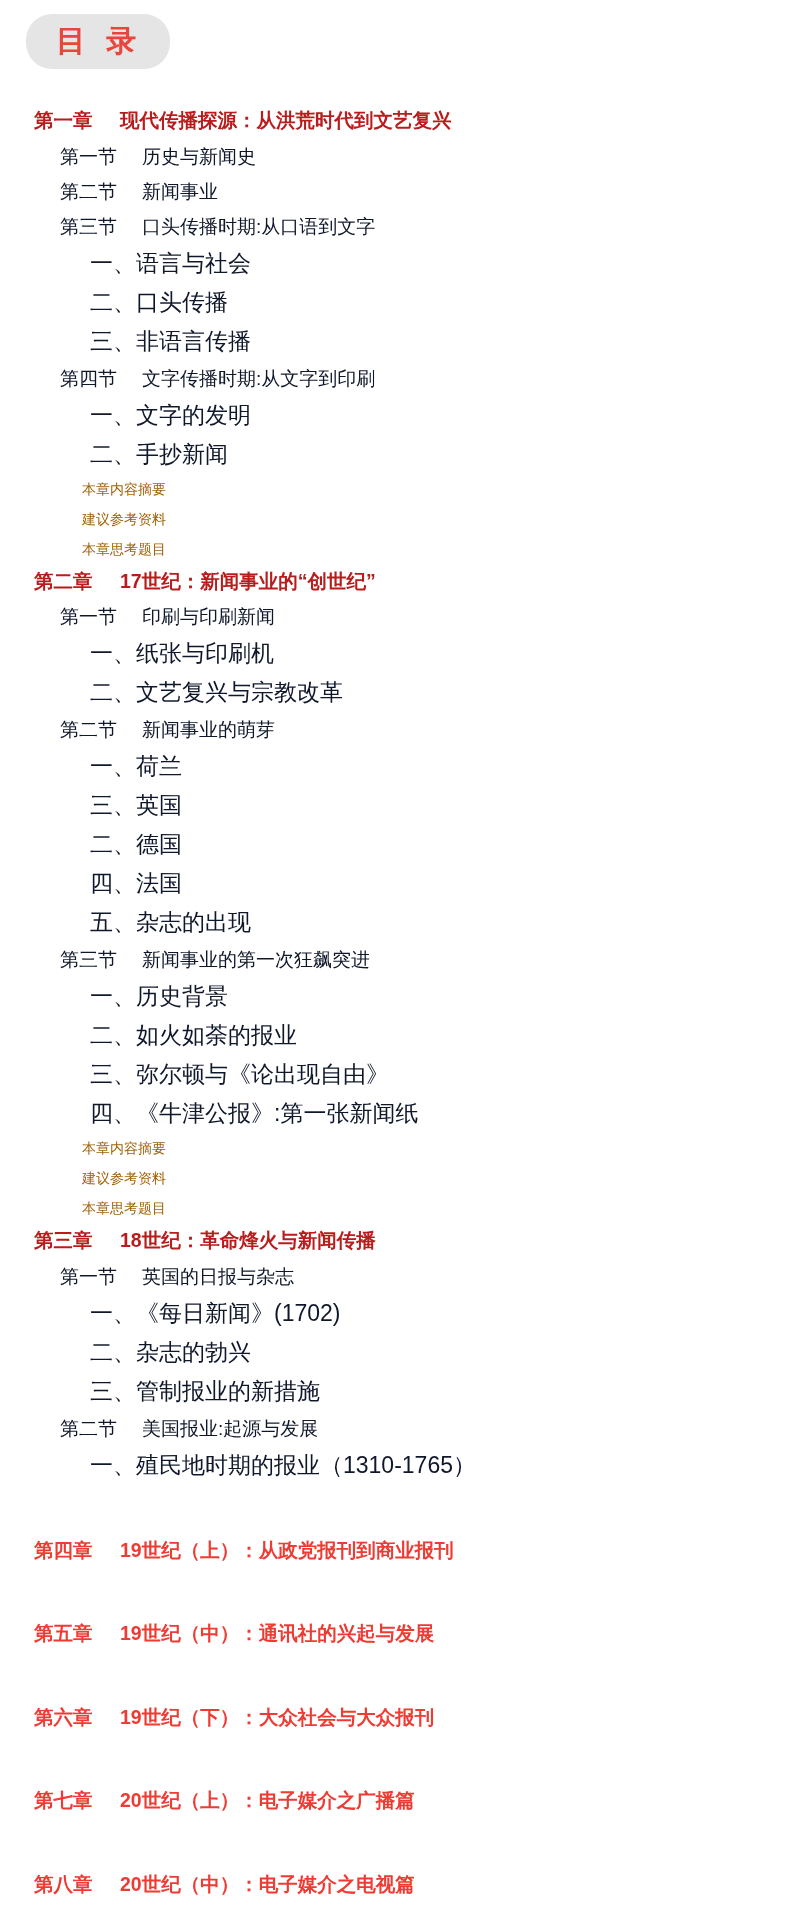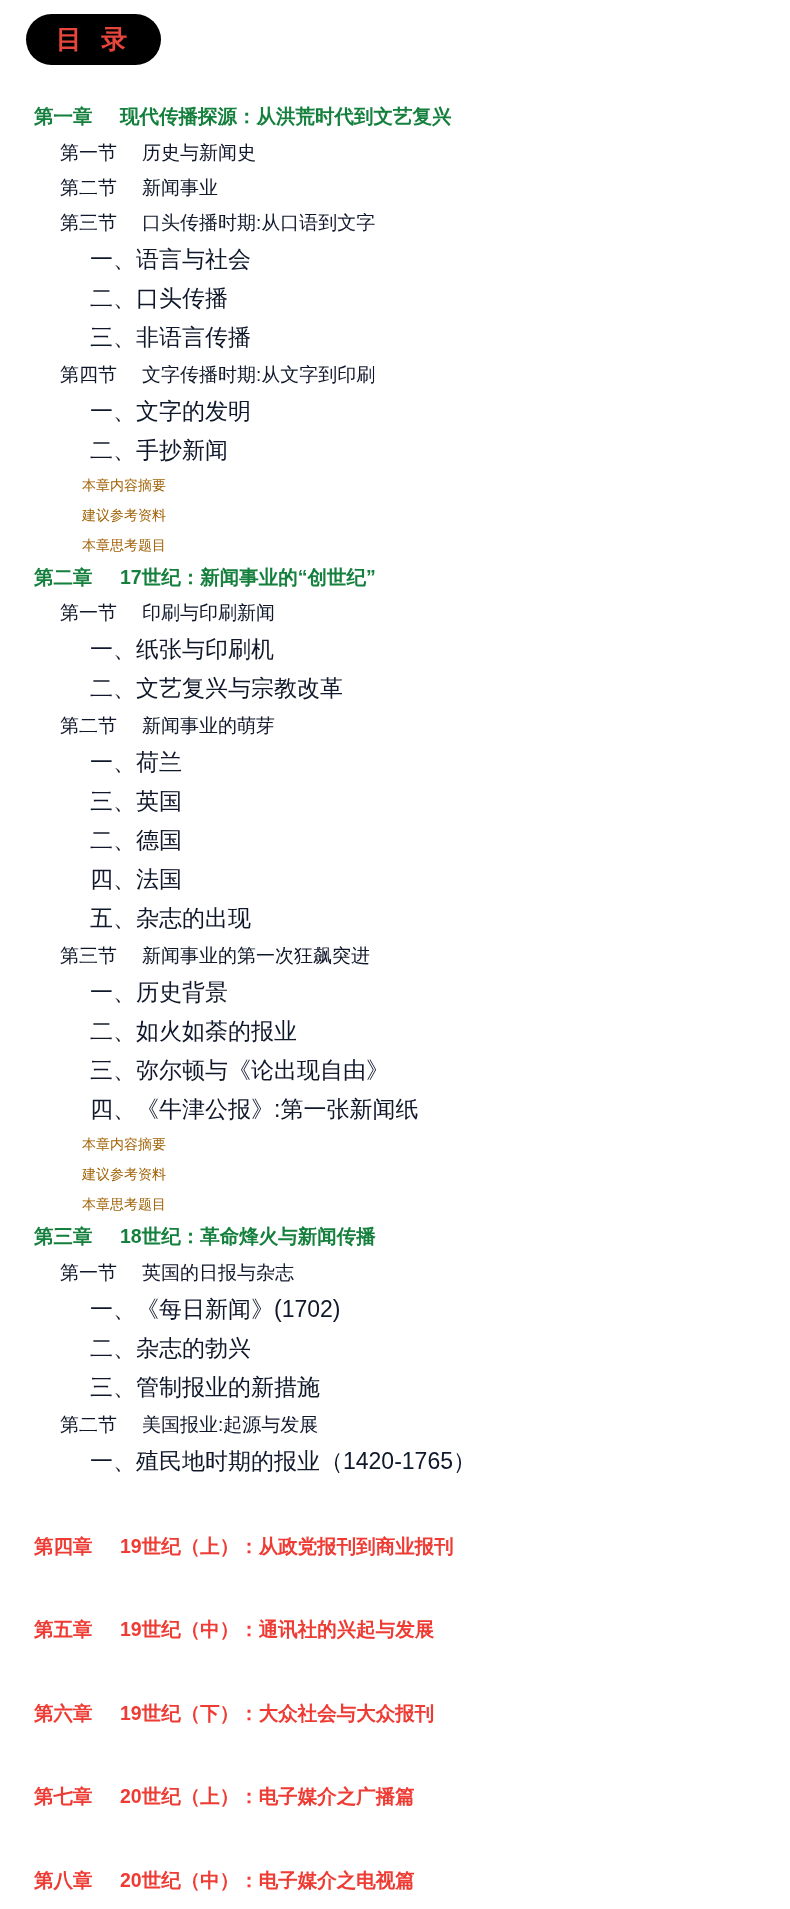--- a/index.html
+++ b/index.html
@@ -18,44 +18,44 @@
     box-sizing: border-box;
     padding: 14px 0 20px 0;
     position: relative;
   }
   
   .title-wrap {
     padding: 0 0 0 26px;
   }
   .title-badge {
     display: inline-block;
-    background: #000000;
+    background: #e5e5e5;
     color: #e8463c;
-    font-size: 26px;
+    font-size: 30px;
     font-weight: bold;
     letter-spacing: 6px;
     padding: 12px 28px 13px 30px;
     border-radius: 26px;
     line-height: 1;
   }
   
   .toc {
     margin-top: 34px;
     padding: 0 24px 0 34px;
   }
   .row {
     display: block;
     line-height: 1;
     white-space: nowrap;
   }
   .row .txt { display: inline-block; }
 
   
   .lvl-chapter {
-    color: #15803d;
+    color: #b91c1c;
     font-size: 19.5px;
     font-weight: bold;
     margin: 0 0 0 0;
     padding: 8px 0 8px 0;
   }
   .lvl-chapter .num {
     display: inline-block;
     min-width: 86px;
   }
   
@@ -134,21 +134,21 @@
       <div class="row lvl-sub"><span class="txt">四、《牛津公报》:第一张新闻纸</span></div>
       <div class="row lvl-plain"><span class="txt">本章内容摘要</span></div>
       <div class="row lvl-plain"><span class="txt">建议参考资料</span></div>
       <div class="row lvl-plain"><span class="txt">本章思考题目</span></div>
       <div class="row lvl-chapter"><span class="num">第三章</span><span class="txt">18世纪：革命烽火与新闻传播</span></div>
       <div class="row lvl-section"><span class="num">第一节</span><span class="txt">英国的日报与杂志</span></div>
       <div class="row lvl-sub"><span class="txt">一、《每日新闻》(1702)</span></div>
       <div class="row lvl-sub"><span class="txt">二、杂志的勃兴</span></div>
       <div class="row lvl-sub"><span class="txt">三、管制报业的新措施</span></div>
       <div class="row lvl-section"><span class="num">第二节</span><span class="txt">美国报业:起源与发展</span></div>
-      <div class="row lvl-sub"><span class="txt">一、殖民地时期的报业（1420-1765）</span></div>
+      <div class="row lvl-sub"><span class="txt">一、殖民地时期的报业（1310-1765）</span></div>
       <div class="row lvl-chapter-tail"><span class="num">第四章</span><span class="txt">19世纪（上）：从政党报刊到商业报刊</span></div>
       <div class="row lvl-chapter-tail"><span class="num">第五章</span><span class="txt">19世纪（中）：通讯社的兴起与发展</span></div>
       <div class="row lvl-chapter-tail"><span class="num">第六章</span><span class="txt">19世纪（下）：大众社会与大众报刊</span></div>
       <div class="row lvl-chapter-tail"><span class="num">第七章</span><span class="txt">20世纪（上）：电子媒介之广播篇</span></div>
       <div class="row lvl-chapter-tail"><span class="num">第八章</span><span class="txt">20世纪（中）：电子媒介之电视篇</span></div>
       <div class="row lvl-chapter-tail"><span class="num">第九章</span><span class="txt">20世纪（下）：电子媒介之网络篇</span></div>
     </div>
 
 </div>
 

